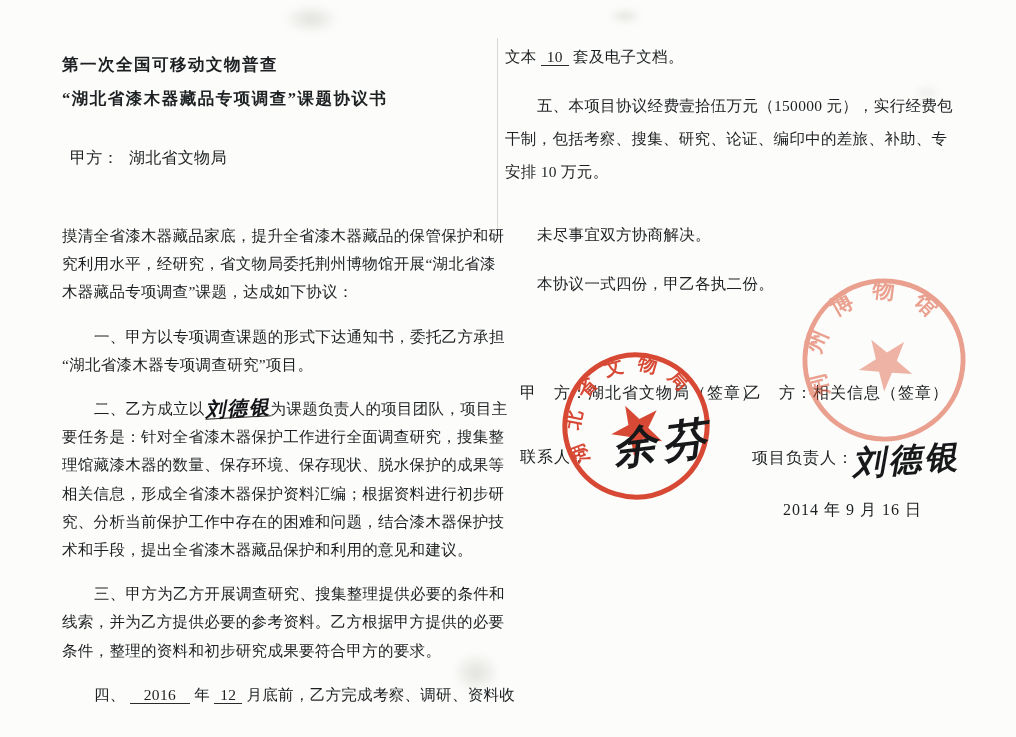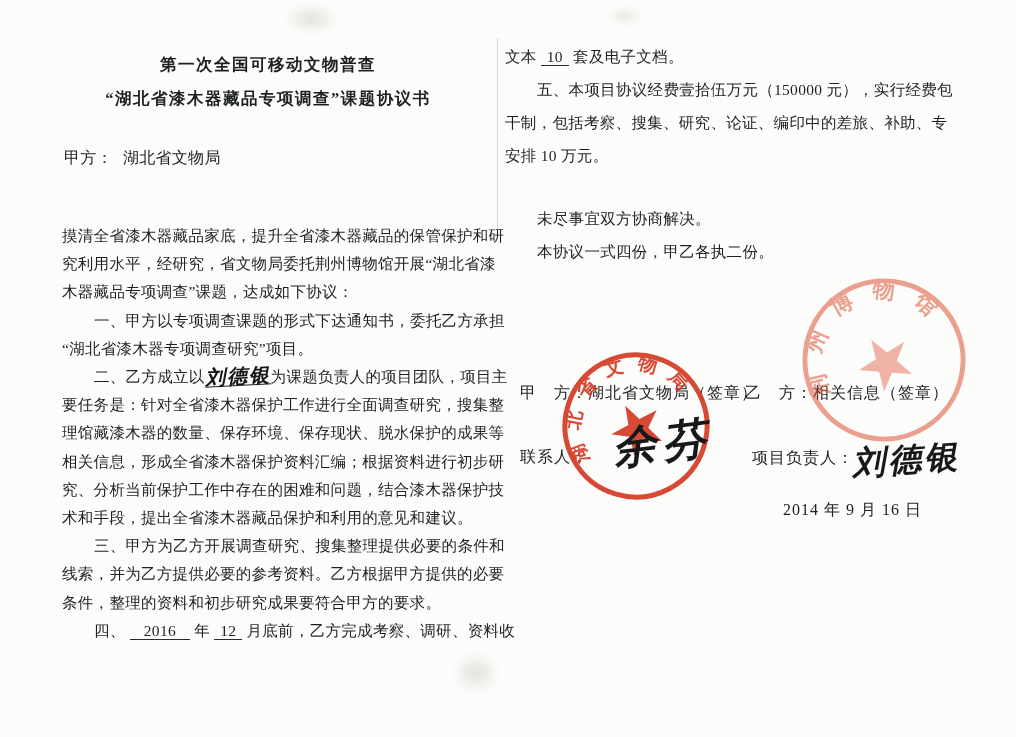--- a/index.html
+++ b/index.html
@@ -3,28 +3,28 @@
 <meta charset="utf-8">
 <style>
   html,body{margin:0;padding:0;}
   body{
     width:1016px;height:737px;position:relative;overflow:hidden;
     background:#fcfcfa;
     font-family:"Liberation Serif", serif;
     color:#1d2022;
   }
   .ln{white-space:nowrap;letter-spacing:.3px;}
-  .indent{padding-left:32px;}
+  .indent{padding-left:32px;margin-top:16px;}
 
   
-  .doc-title{position:absolute;left:62px;top:48px;width:412px;text-align:center;
+  .doc-title{position:absolute;left:62px;top:48px;width:412px;text-align:left;
     font-weight:bold;font-size:16.5px;letter-spacing:1.5px;line-height:34px;}
 
   
-  .parties{position:absolute;left:64px;top:140px;font-size:16px;line-height:36px;letter-spacing:1px;}
+  .parties{position:absolute;left:70px;top:140px;font-size:16px;line-height:36px;letter-spacing:1px;}
   .parties .gap{display:inline-block;width:10px;}
 
   
   .col-left{position:absolute;left:62px;top:222px;width:414px;font-size:15.5px;line-height:28.2px;}
 
   
   .col-right{position:absolute;left:505px;top:40px;width:436px;font-size:15.5px;line-height:33px;}
   .closing-block{margin-top:30px;}
 
   

